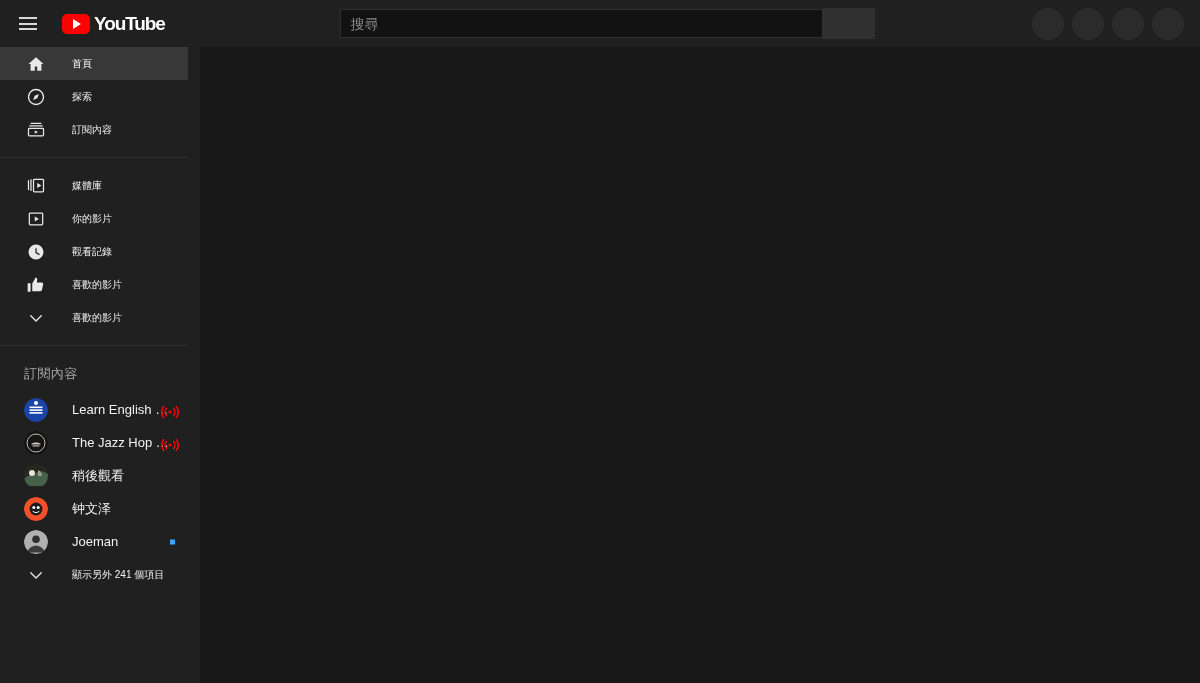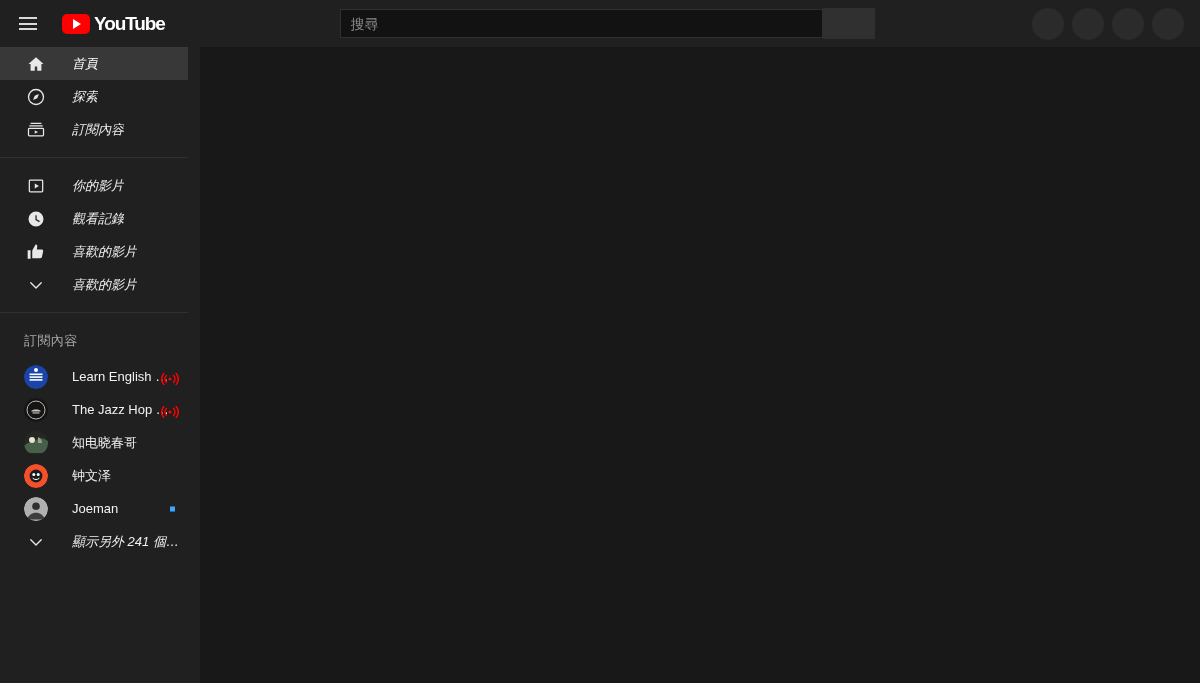--- a/index.html
+++ b/index.html
@@ -108,24 +108,23 @@
   }
   .guide-entry.active { background: #383838; }
   .ge-icon {
     width: 24px; height: 24px; flex: none;
     display: flex; align-items: center; justify-content: center;
     color: #e8e8e8;
   }
   .ge-icon svg { display: block; }
   .ge-label {
     margin-left: 24px; color: #f1f1f1;
-    font-size: 13px; white-space: nowrap;
+    font-size: 10px; white-space: nowrap;
     overflow: hidden; text-overflow: ellipsis;
     max-width: 108px;
-    font-style: italic;
   }
   .guide-entry.active .ge-label { color: #fff; }
 
   .guide-title {
     color: #aaa; font-size: 13px;
     padding: 8px 0 10px 24px;
     letter-spacing: 0.4px;
   }
 
   
@@ -224,20 +223,31 @@
             <path d="M10.5 12.5l4 2-4 2z" fill="currentColor" stroke="none"></path>
           </svg>
       </span>
       <span class="ge-label">訂閱內容</span>
     </div>
   </div>
 
   <div class="guide-divider"></div>
 
   <div class="guide-section">
+    <div class="guide-entry">
+      <span class="ge-icon">
+        <svg width="20" height="20" viewBox="0 0 24 24" fill="none" stroke="currentColor" stroke-width="1.5">
+            <path d="M3 5v12"></path>
+            <path d="M6 4v14"></path>
+            <rect x="9" y="4" width="12" height="15" rx="1"></rect>
+            <path d="M13.5 8.5l5 3-5 3z" fill="currentColor" stroke="none"></path>
+          </svg>
+      </span>
+      <span class="ge-label">媒體庫</span>
+    </div>
     <div class="guide-entry">
       <span class="ge-icon">
         <svg width="20" height="20" viewBox="0 0 24 24" fill="none" stroke="currentColor" stroke-width="1.5">
             <rect x="4" y="5" width="16" height="14" rx="1"></rect>
             <path d="M10.5 9l5 3-5 3z" fill="currentColor" stroke="none"></path>
           </svg>
       </span>
       <span class="ge-label">你的影片</span>
     </div>
     <div class="guide-entry">
@@ -316,21 +326,21 @@
 
     <div class="guide-entry sub-entry">
       <span class="sub-avatar">
         <svg width="24" height="24" viewBox="0 0 24 24">
             <circle cx="12" cy="12" r="12" fill="#24281f"></circle>
             <path d="M0 15c4-5 9-3 12-6s8-2 12 1v12H0z" fill="#46604a"></path>
             <circle cx="8" cy="9" r="3" fill="#e8e4d8"></circle>
             <path d="M14 6c2.5 1 4 3 4 6h-4z" fill="#9aa08c"></path>
           </svg>
       </span>
-      <span class="sub-label">知电晓春哥</span>
+      <span class="sub-label">稍後觀看</span>
     </div>
 
 
     <div class="guide-entry sub-entry">
       <span class="sub-avatar">
         <svg width="24" height="24" viewBox="0 0 24 24">
             <circle cx="12" cy="12" r="12" fill="#f4502a"></circle>
             <circle cx="12" cy="12" r="6.4" fill="#1c1c1c"></circle>
             <circle cx="9.8" cy="10.6" r="1.5" fill="#fff"></circle>
             <circle cx="14.2" cy="10.6" r="1.5" fill="#fff"></circle>

